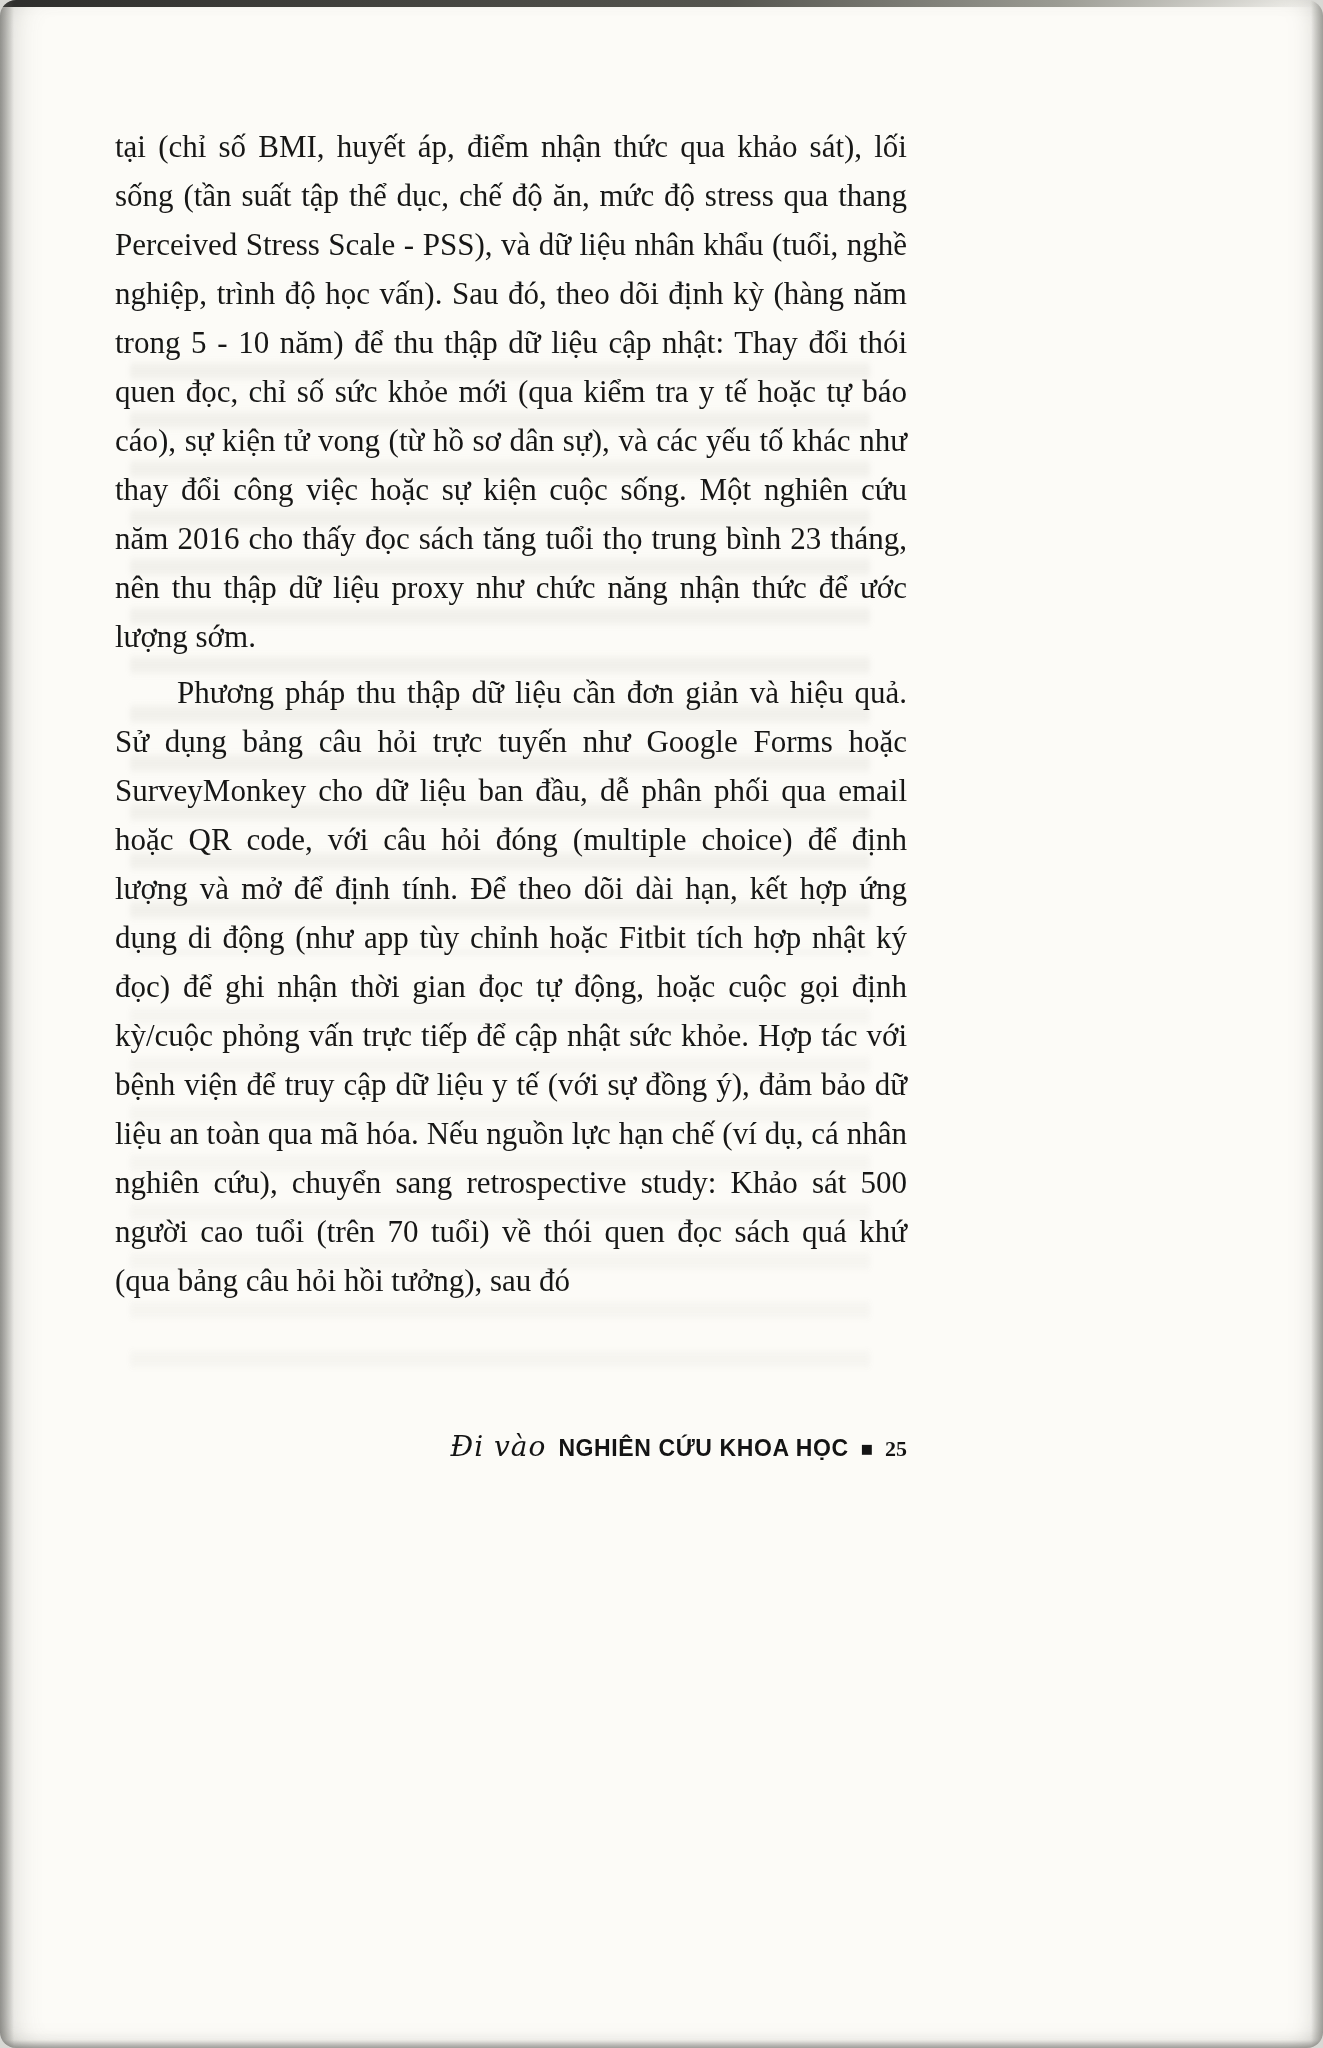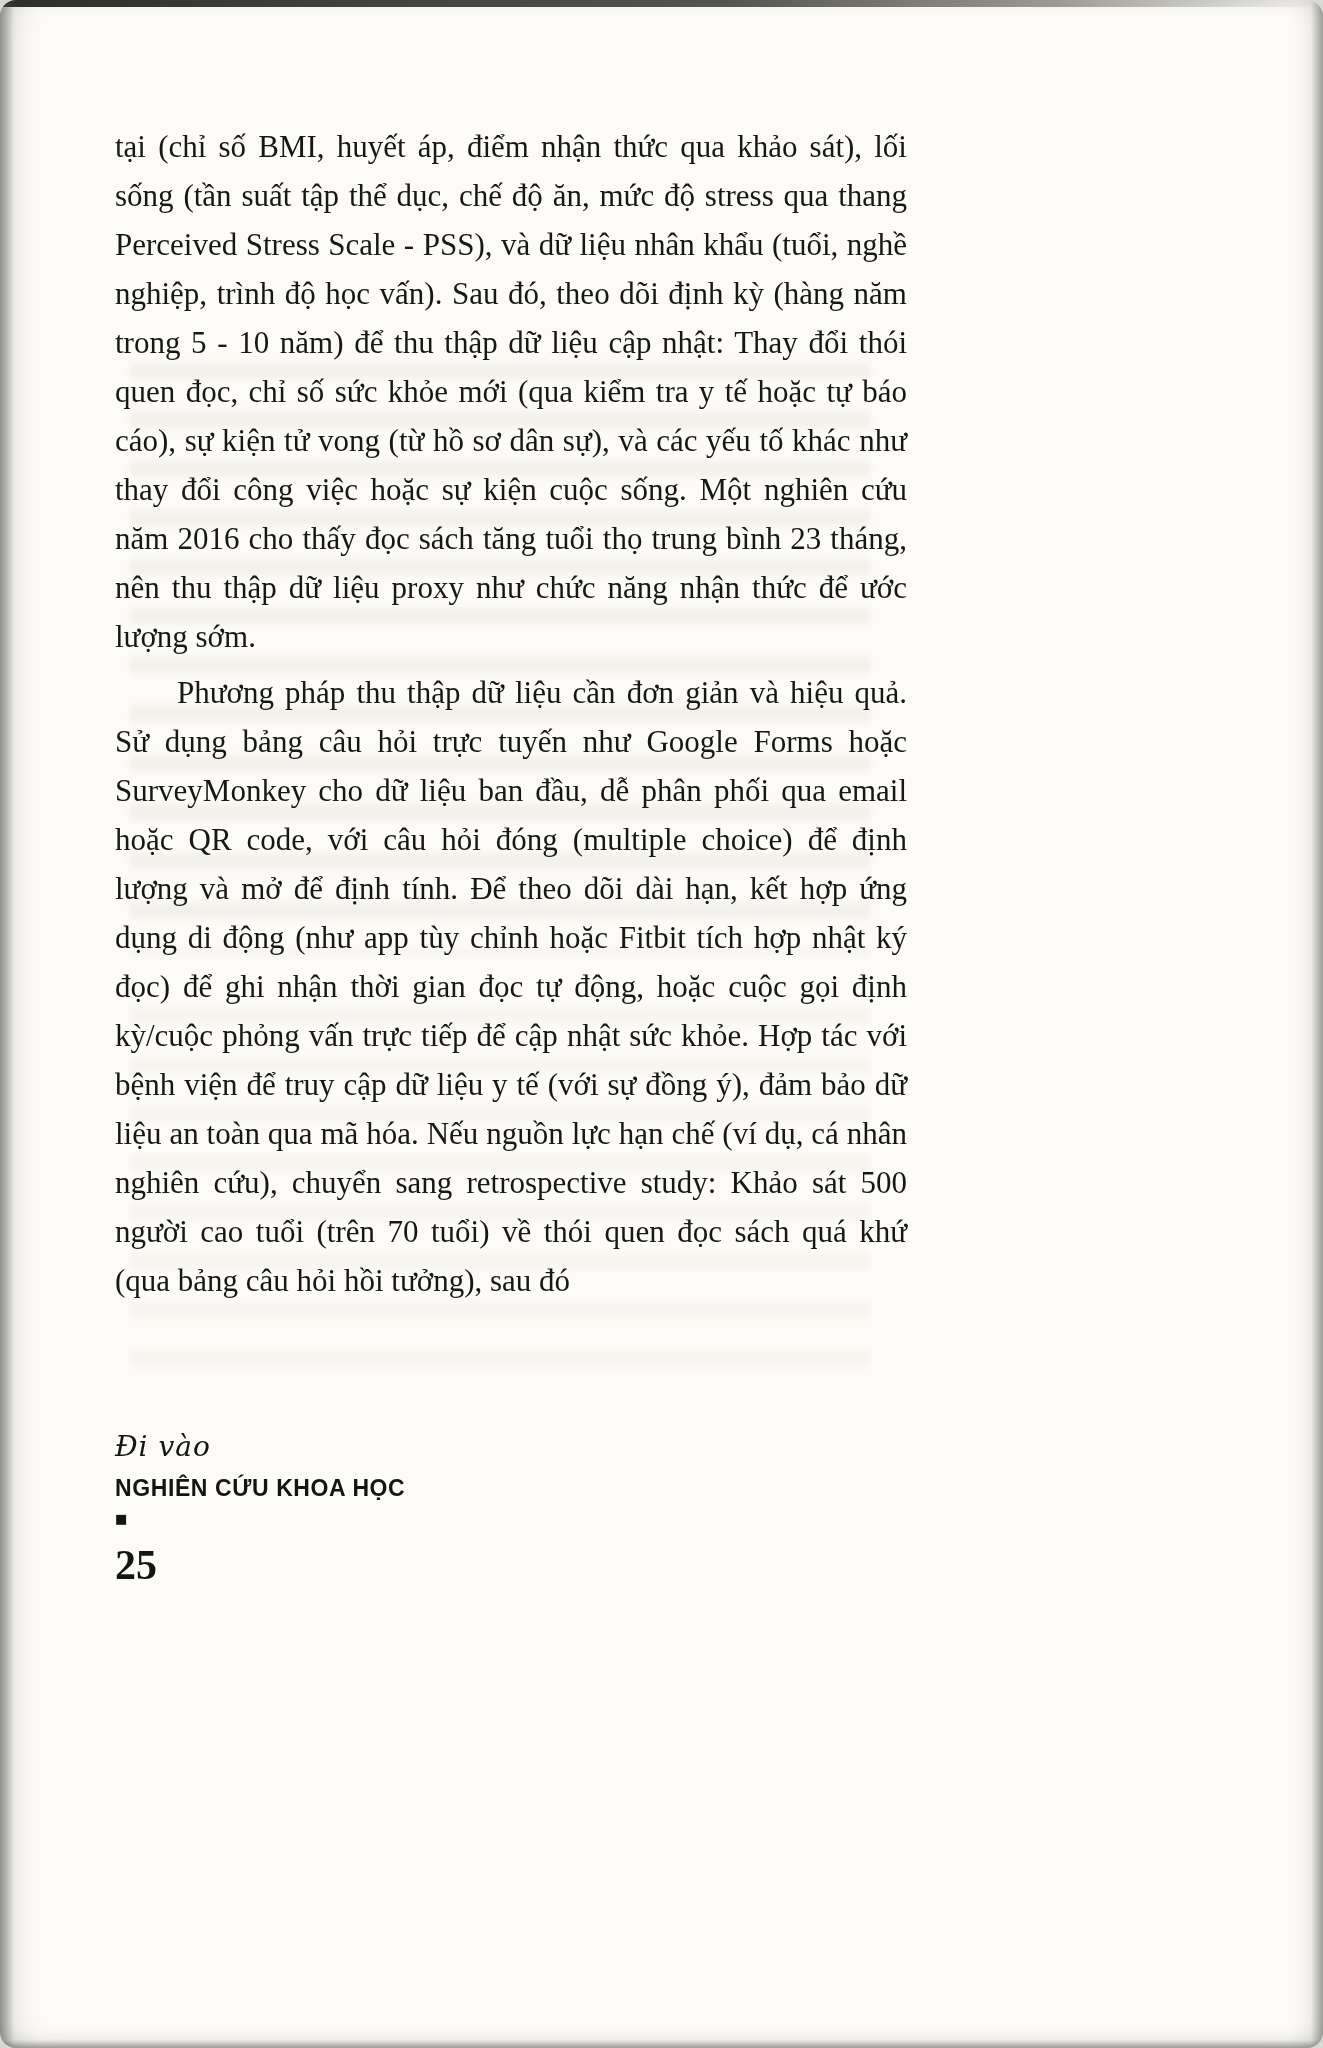--- a/index.html
+++ b/index.html
@@ -84,21 +84,20 @@
     position: absolute;
     top: 1430px;
     left: 115px;
     width: 792px;
     display: flex;
     justify-content: flex-end;
     align-items: baseline;
     gap: 12px;
     color: #141414;
     white-space: nowrap;
-    flex-direction: column;
   }
   .footer .script {
     font-family: "DejaVu Serif", serif;
     font-style: italic;
     font-size: 28px;
     letter-spacing: 1px;
   }
   .footer .caps {
     font-family: "Liberation Sans", sans-serif;
     font-weight: 700;
@@ -106,21 +105,21 @@
     letter-spacing: 0.6px;
   }
   .footer .sq {
     font-family: "DejaVu Sans", sans-serif;
     font-size: 13px;
     transform: translateY(-3px);
   }
   .footer .pagenum {
     font-family: "Liberation Serif", serif;
     font-weight: 700;
-    font-size: 42px;
+    font-size: 22px;
   }
 </style>
 </head>
 <body>
 
 <div class="page">
 
   <div class="edge top"></div>
   <div class="edge left"></div>
   <div class="edge right"></div>

